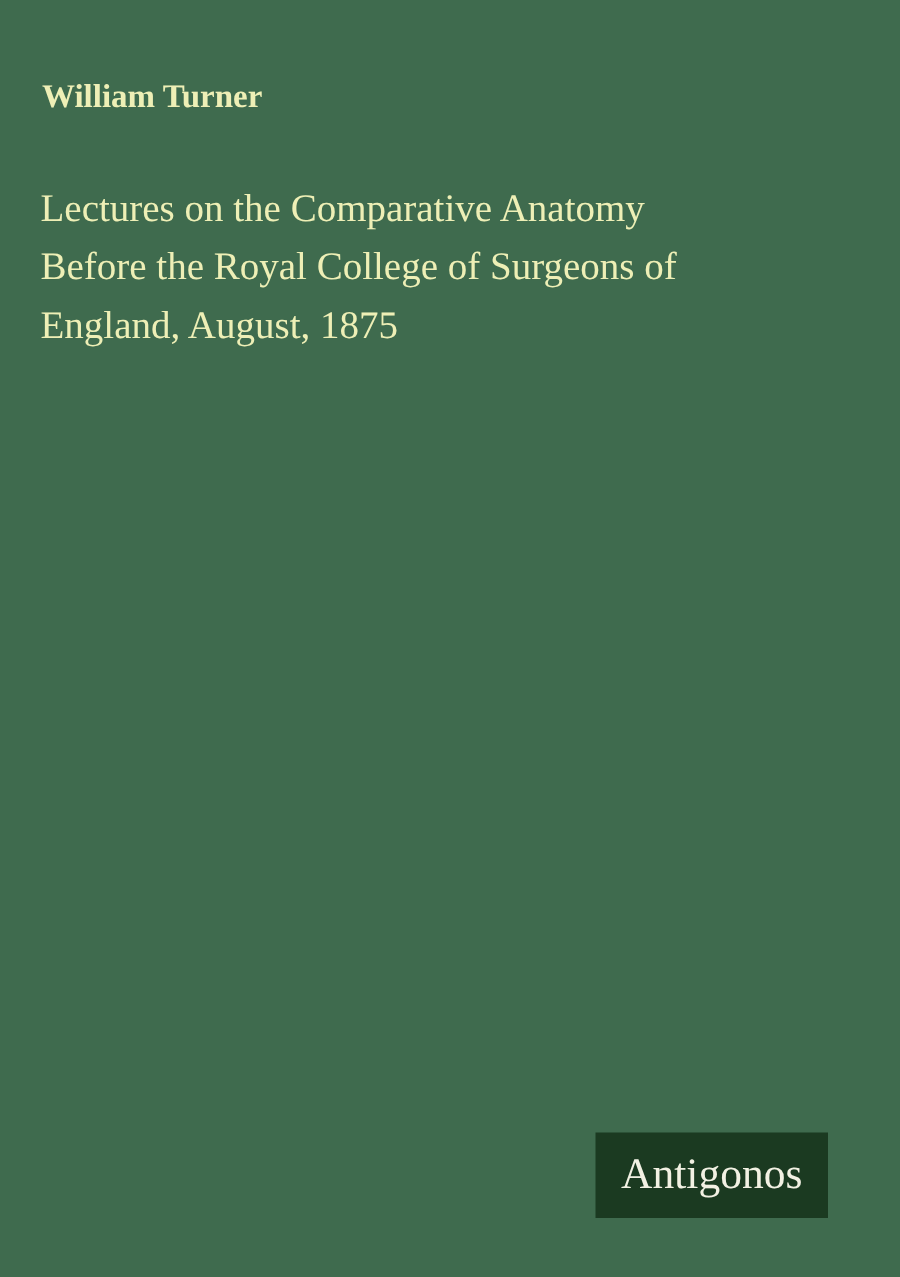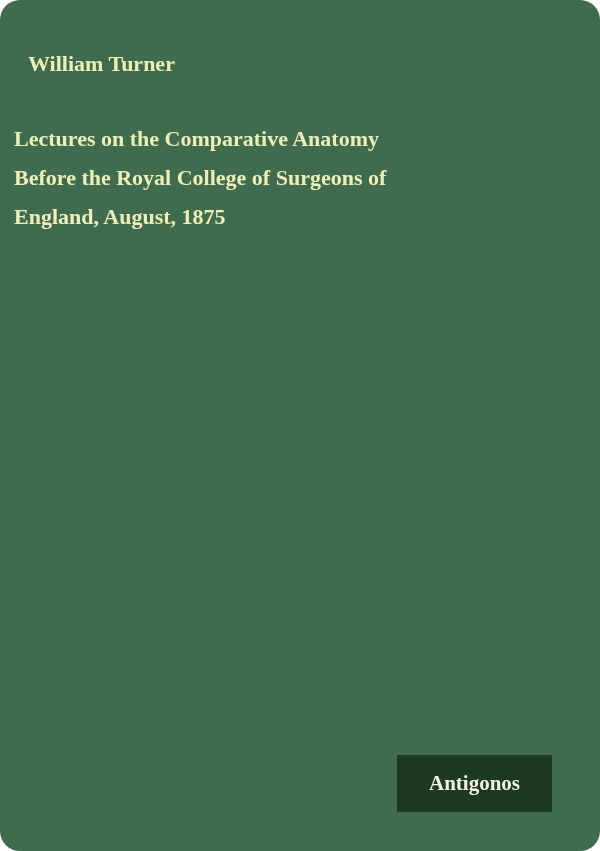--- a/index.html
+++ b/index.html
@@ -6,57 +6,56 @@
     margin: 0;
     padding: 0;
   }
   .cover {
     position: relative;
     width: 600px;
     height: 851px;
     background: var(--bg, #3f6b4e);
     overflow: hidden;
     font-family: "Liberation Serif", "DejaVu Serif", serif;
-    border-radius: 20px;
   }
   .author {
     position: absolute;
     left: 28px;
     top: 51px;
     font-size: 22px;
     font-weight: bold;
     color: var(--cream, #eeefb6);
     white-space: nowrap;
   }
   .title {
     position: absolute;
-    left: 14px;
+    left: 27px;
     top: 119px;
-    font-size: 22px;
+    font-size: 26px;
     line-height: 39px;
-    font-weight: bold;
+    font-weight: normal;
     color: var(--cream, #eeefb6);
   }
   .title-line {
     white-space: nowrap;
   }
   .publisher-box {
     position: absolute;
     left: 397px;
     top: 755px;
     width: 155px;
     height: 57px;
     background: var(--box, #1b3a21);
     display: flex;
     align-items: center;
     justify-content: center;
   }
   .publisher {
-    font-size: 21px;
-    font-weight: bold;
+    font-size: 29px;
+    font-weight: normal;
     color: var(--pub-text, #f2f1e3);
     white-space: nowrap;
   }
 </style>
 </head>
 <body>
 
 <div class="cover" style="--bg: #3f6b4e; --cream: #eeefb6; --box: #1b3a21; --pub-text: #f2f1e3;">
   <div class="author">William Turner</div>
 

